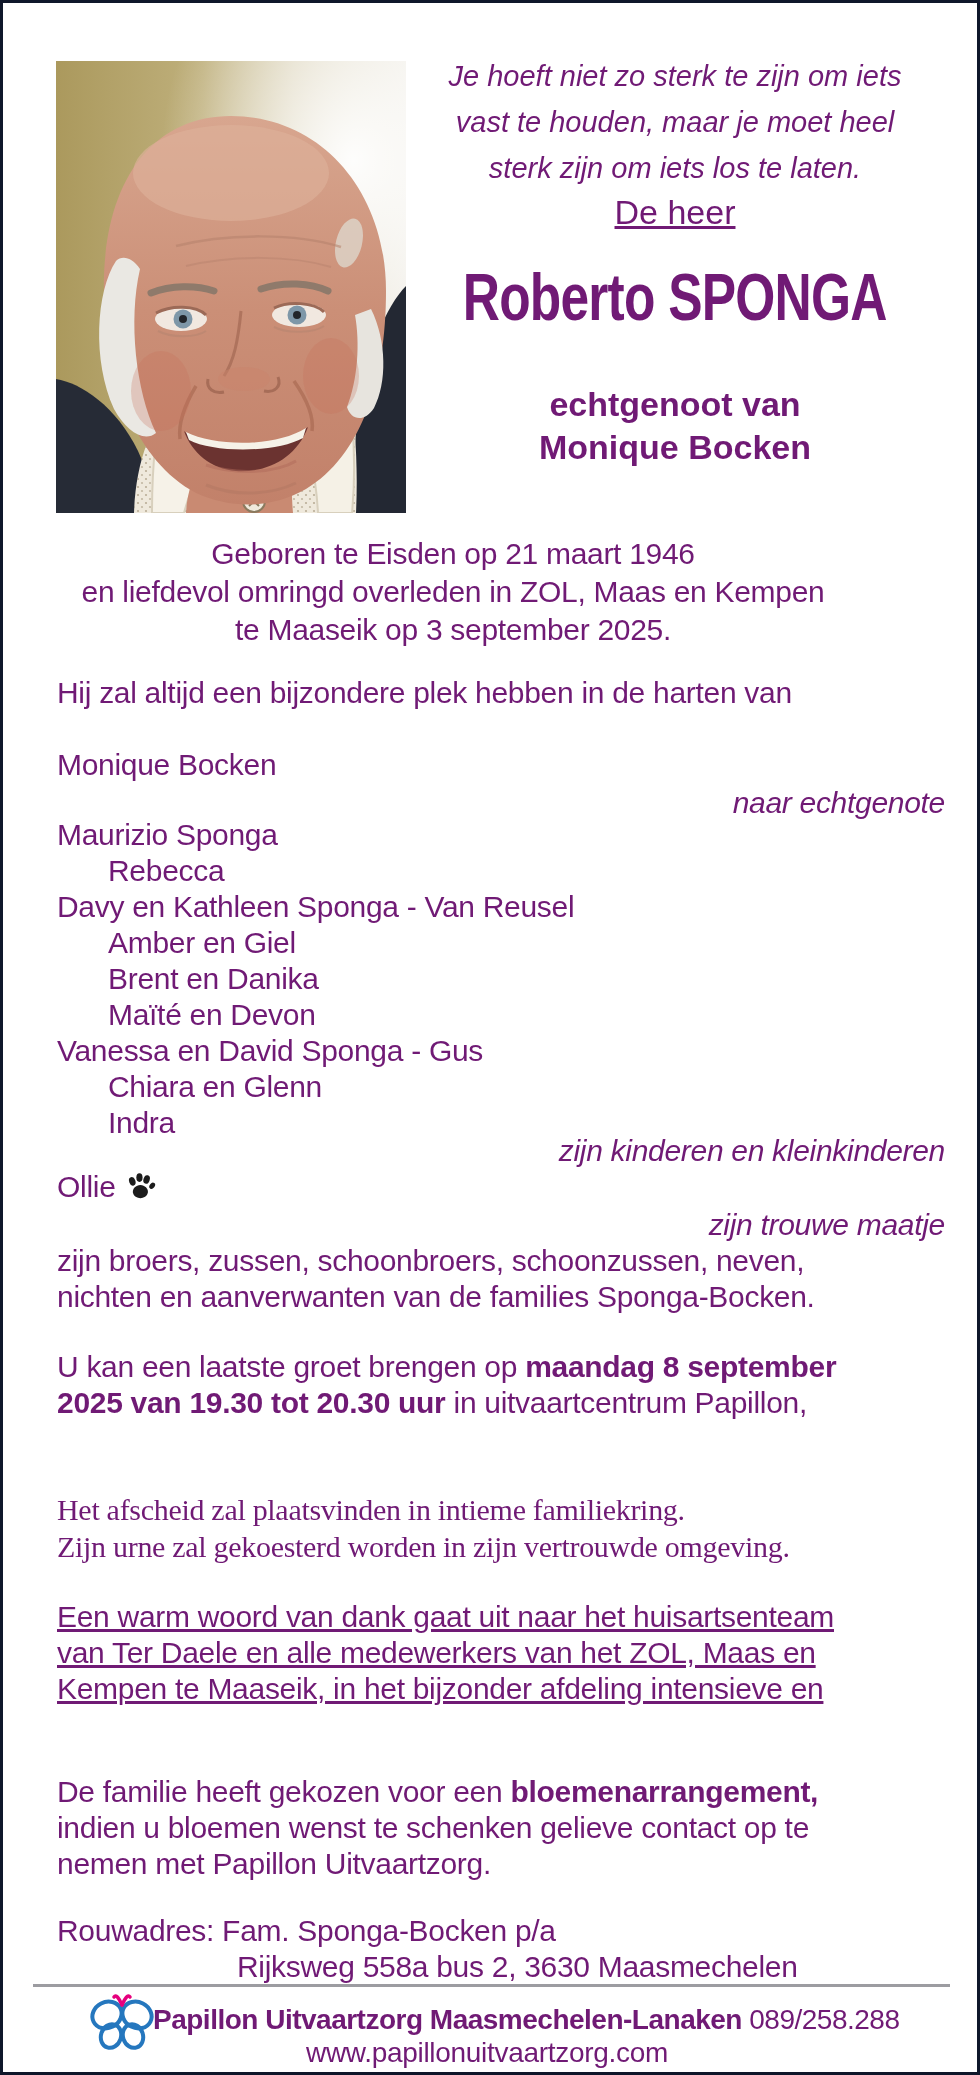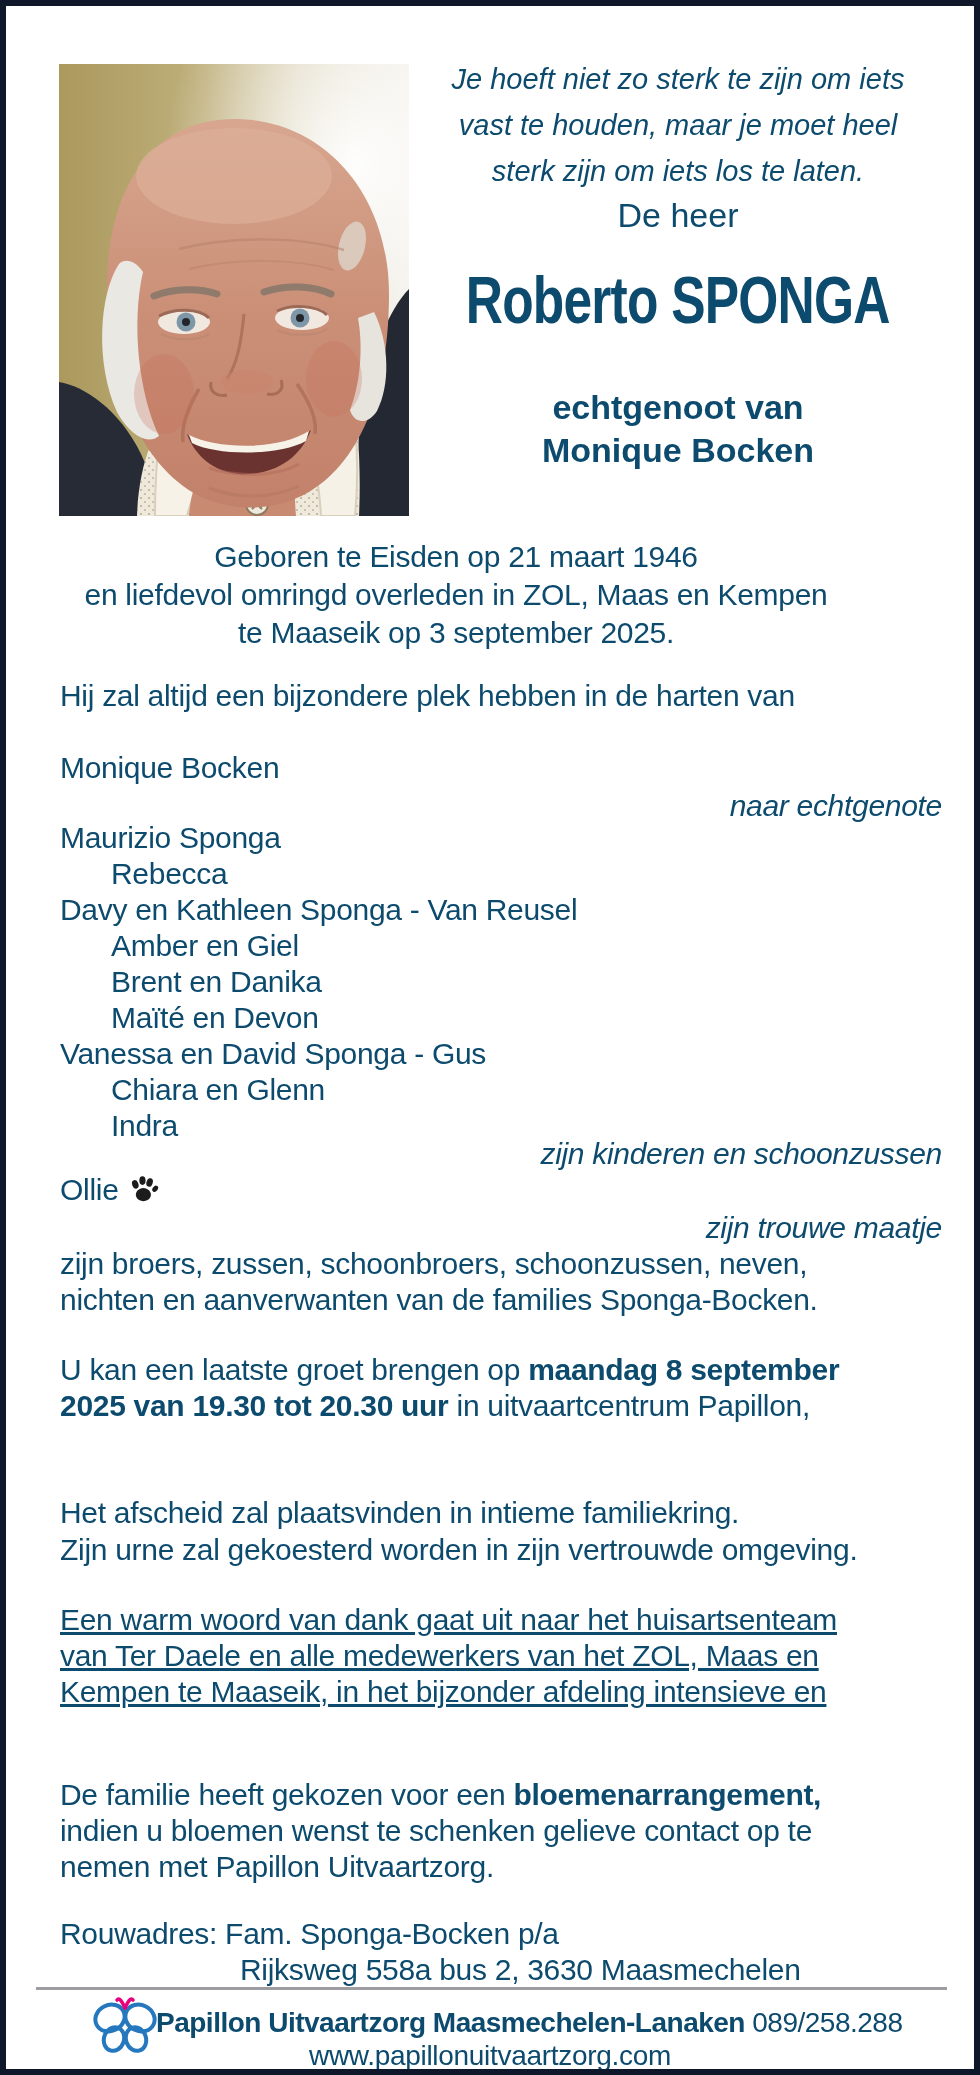--- a/index.html
+++ b/index.html
@@ -1,50 +1,50 @@
 <!DOCTYPE html>
 <html><head>
 <meta charset="utf-8">
 <style>
   html,body{margin:0;padding:0;background:#8f8f94;}
   .canvas{
     position:relative;
     width:980px;height:2075px;
     box-sizing:border-box;
     background:#ffffff;
-    border:6px solid #0f172a;
+    border:3px solid #0f172a;
     overflow:hidden;
     font-family:"Liberation Sans","DejaVu Sans",sans-serif;
-    color:#0c4a6e;
+    color:#701a75;
   }
   .abs{position:absolute;}
   .t{font-size:30px;letter-spacing:-0.3px;line-height:36px;}
   .nw{white-space:nowrap;}
   .ctr{text-align:center;}
   .rgt{text-align:right;}
   .it{font-style:italic;}
   .b{font-weight:bold;}
   .photo{left:53px;top:58px;width:350px;height:452px;}
   .quote{left:396px;top:50px;width:552px;font-size:29px;line-height:46px;}
-  .deheer{left:402px;top:190px;width:540px;font-size:34px;}
+  .deheer{left:402px;top:190px;width:540px;font-size:34px;text-decoration:underline;}
   .bigname{left:388px;top:256px;width:568px;text-align:center;}
   .bigname span{display:inline-block;font-weight:bold;font-size:66px;letter-spacing:-1px;transform:scaleX(.78);transform-origin:50% 50%;white-space:nowrap;}
   .relation{left:402px;top:380px;width:540px;font-weight:bold;font-size:34px;line-height:43px;}
   .birth{left:0;top:532px;width:900px;line-height:38px;}
   .intro{left:54px;top:672px;}
   .spouse{left:54px;top:744px;}
   .role1{left:54px;right:32px;top:782px;}
   .children{left:54px;top:814px;line-height:36px;}
   .ind{padding-left:51px;}
   .role2{left:54px;right:32px;top:1130px;}
   .pet{left:54px;top:1166px;text-align:right;}
   .role3{left:54px;right:32px;top:1204px;}
   .family{left:54px;top:1240px;}
   .visit{left:54px;top:1346px;line-height:36px;}
-  .farewell{left:54px;top:1488px;line-height:37px;}
+  .farewell{left:54px;top:1488px;line-height:37px;font-family:Liberation Serif, serif;}
   .thanks{left:54px;top:1596px;text-decoration:underline;}
   .flowers{left:54px;top:1771px;}
   .rouw{left:54px;top:1910px;}
   .rouw-ind{padding-left:180px;}
   .rule{left:30px;right:27px;top:1981px;height:3px;background:#9c9ca1;}
   .logo{left:85px;top:1988px;width:68px;height:62px;}
   .ftext{left:150px;width:668px;top:2000px;text-align:center;line-height:33px;}
   .fline1{font-size:28px;letter-spacing:-0.5px;white-space:nowrap;}
   .fline2{font-size:28px;letter-spacing:-0.3px;}
   .pawicon{display:inline-block;width:32px;height:28px;vertical-align:-3px;margin-left:9px;}
@@ -162,21 +162,21 @@
     <div class="nw">Maurizio Sponga</div>
     <div class="nw ind">Rebecca</div>
     <div class="nw">Davy en Kathleen Sponga - Van Reusel</div>
     <div class="nw ind">Amber en Giel</div>
     <div class="nw ind">Brent en Danika</div>
     <div class="nw ind">Maïté en Devon</div>
     <div class="nw">Vanessa en David Sponga - Gus</div>
     <div class="nw ind">Chiara en Glenn</div>
     <div class="nw ind">Indra</div>
   </div>
-  <div class="abs role2 t it rgt nw">zijn kinderen en schoonzussen</div>
+  <div class="abs role2 t it rgt nw">zijn kinderen en kleinkinderen</div>
 
   <div class="abs pet t nw">
     <span>Ollie</span><span class="pawicon"><svg width="32" height="28" viewBox="0 0 100 90">
       <ellipse cx="22" cy="30" rx="10" ry="14" fill="#1c1c1c" transform="rotate(-20 22 30)"></ellipse>
       <ellipse cx="45" cy="18" rx="10" ry="14" fill="#1c1c1c"></ellipse>
       <ellipse cx="68" cy="24" rx="10" ry="14" fill="#1c1c1c" transform="rotate(18 68 24)"></ellipse>
       <ellipse cx="86" cy="44" rx="8" ry="11" fill="#1c1c1c" transform="rotate(38 86 44)"></ellipse>
       <path d="M48,42 C62,42 74,54 72,66 C70,78 58,84 48,84 C38,84 26,78 24,66 C22,54 34,42 48,42 Z" fill="#1c1c1c"></path>
     </svg></span>
   </div>

